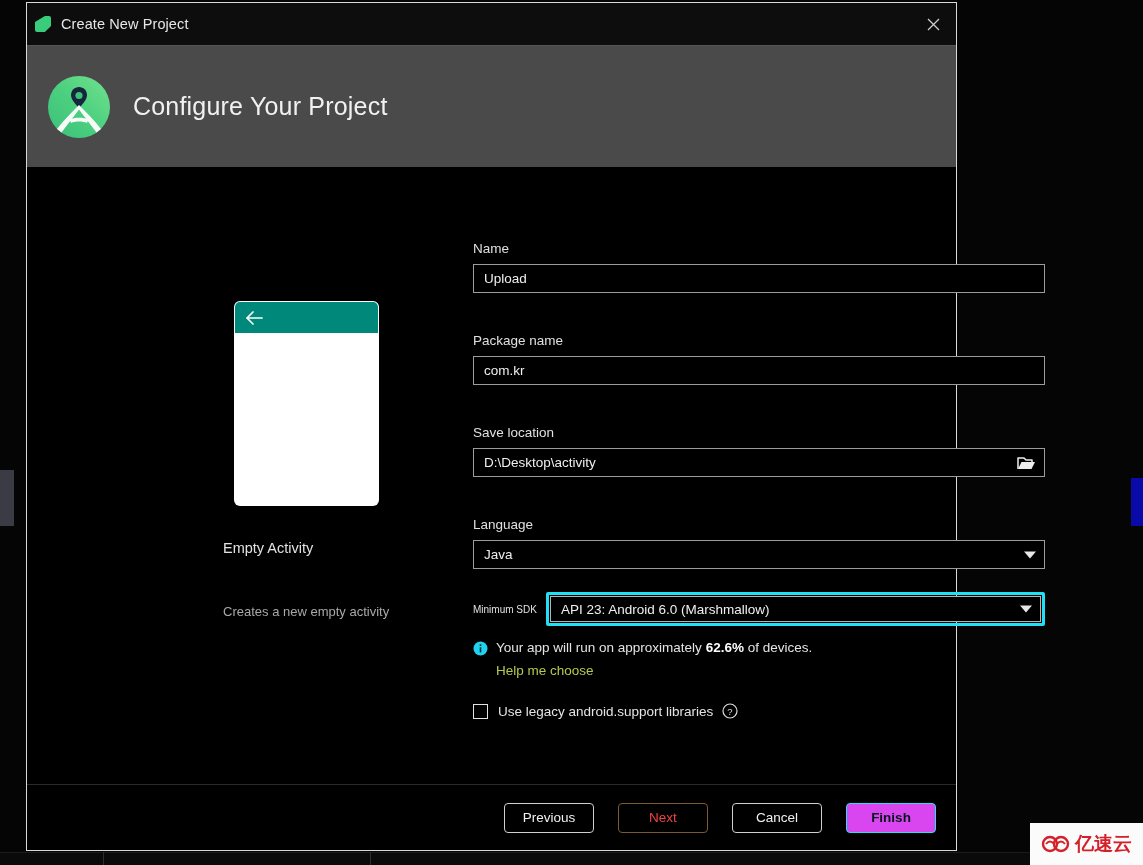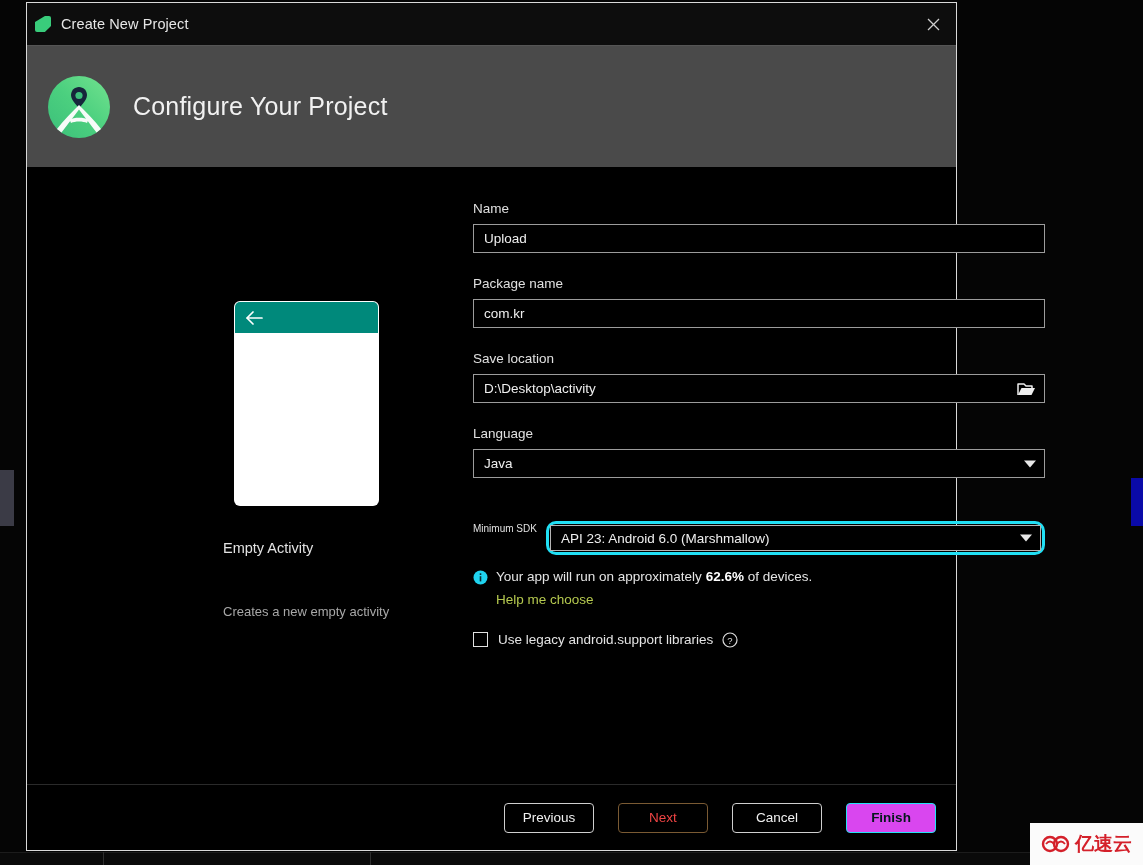--- a/index.html
+++ b/index.html
@@ -157,21 +157,21 @@
   .form {
     position: absolute;
     left: 446px; top: 34px;
     width: 572px;
   }
   .field-label {
     color: #e0e0e0;
     font-size: 13.5px;
     margin-bottom: 8px;
   }
-  .field-group { margin-bottom: 23px; }
+  .field-group { margin-bottom: 23px; margin-top: 40px; }
   .input-box {
     position: relative;
     height: 29px;
     background: #000;
     border: 1px solid #9c9c9c;
     display: flex;
     align-items: center;
     padding: 0 10px;
   }
   .input-box .value {
@@ -203,23 +203,22 @@
   }
   .sdk-label {
     color: #e0e0e0;
     font-size: 10px;
     white-space: nowrap;
     margin-right: 9px;
   }
   .sdk-focus {
     flex: 1 1 auto;
     border: 3px solid #21e0f5;
-    border-radius: 10px;
+    border-radius: 2px;
     padding: 1px;
-    margin-top: 20px;
   }
   .sdk-focus .input-box {
     border-color: #b4b4b4;
     height: 26px;
   }
 
   
   .info-line {
     display: flex;
     align-items: flex-start;
@@ -242,21 +241,21 @@
     margin-top: 7px;
     margin-left: 23px;
     color: #b5c94f;
     font-size: 13.5px;
     cursor: pointer;
   }
 
   
   .check-row {
     display: flex;
-    align-items: flex-start;
+    align-items: center;
     margin-top: 24px;
     text-decoration: underline;
   }
   .checkbox {
     width: 15px; height: 15px;
     border: 1.6px solid #e2e2e2;
     background: #000;
     flex: 0 0 auto;
     margin-right: 10px;
     cursor: pointer;

